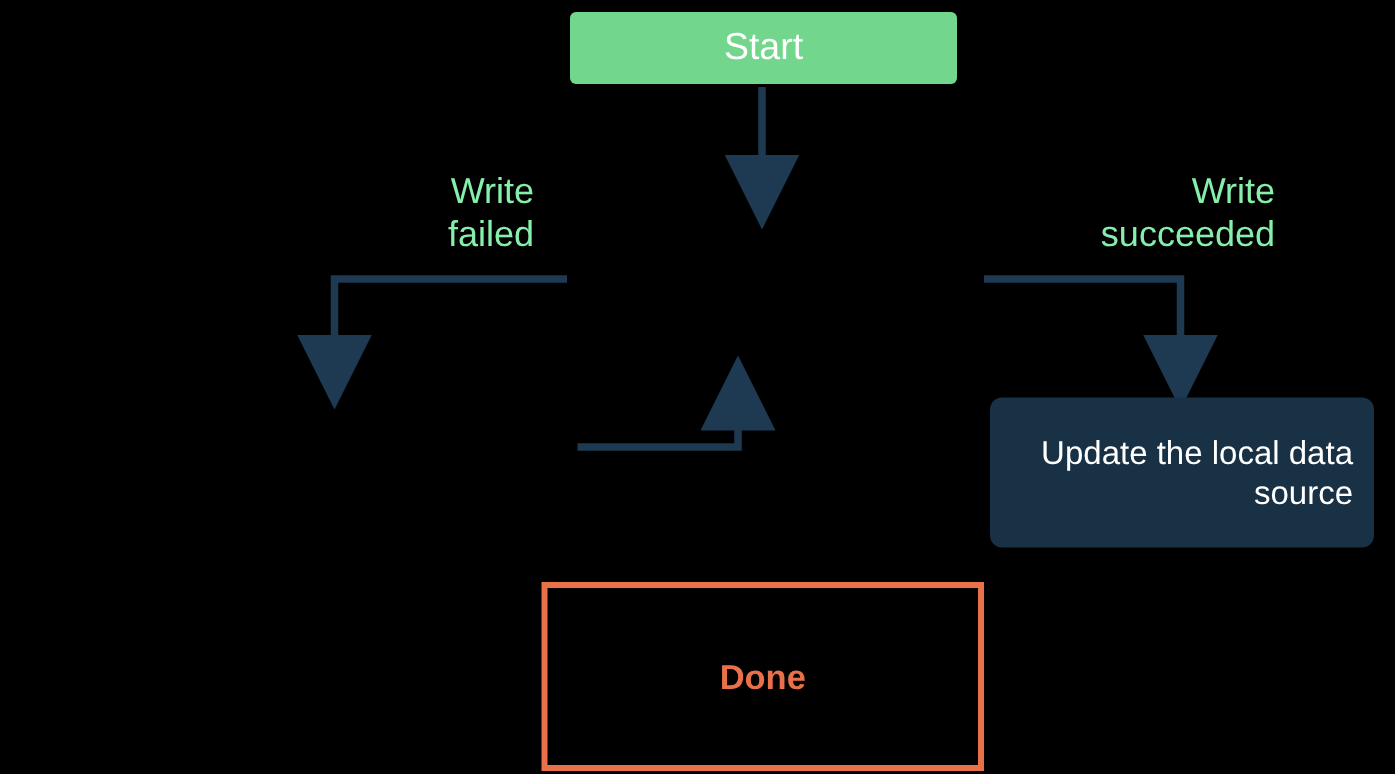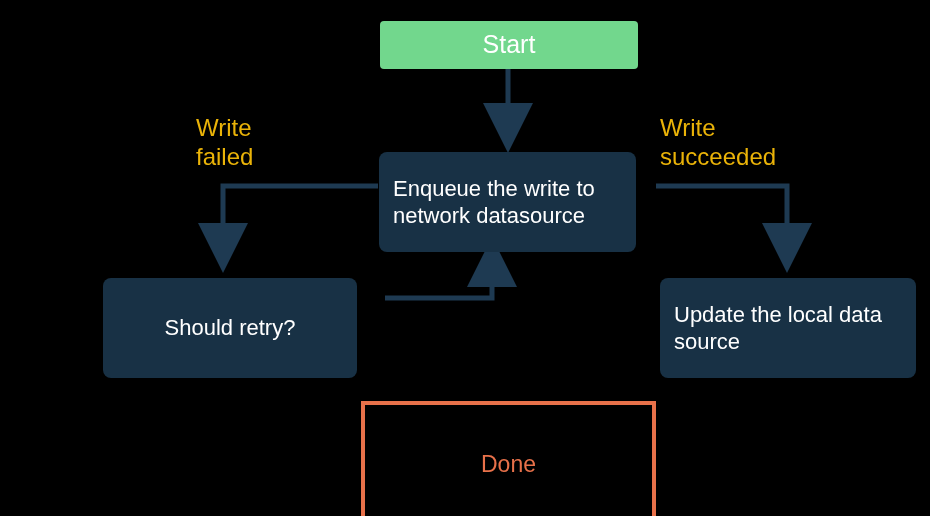--- a/index.html
+++ b/index.html
@@ -16,23 +16,22 @@
     height: 516px;
     background: #000000;
     overflow: hidden;
   }
   .node {
     position: absolute;
     box-sizing: border-box;
     display: flex;
     align-items: center;
     justify-content: center;
-    text-align: left;
+    text-align: right;
     line-height: 1.25;
-    margin-top: 13px;
   }
   .node-start {
     left: 380px;
     top: 8px;
     width: 258px;
     height: 48px;
     background: #72D78D;
     border-radius: 4px;
     color: #ffffff;
     font-size: 25px;
@@ -72,26 +71,26 @@
   }
   .node-done {
     left: 361px;
     top: 388px;
     width: 295px;
     height: 126px;
     background: transparent;
     border: 4px solid #E8714A;
     color: #E8714A;
     font-size: 23px;
-    font-weight: normal;
+    font-weight: bold;
   }
   .edge-label {
     position: absolute;
-    color: #eab308;
-    text-align: left;
+    color: #86efac;
+    text-align: right;
     line-height: 1.22;
     white-space: pre-line;
   }
   .label-write-failed {
     left: 196px;
     top: 113px;
     width: 160px;
     font-size: 24px;
   }
   .label-write-succeeded {
@@ -147,23 +146,21 @@
       <path d="M 656 186 L 787 186 L 787 248" stroke="#1E3A52" stroke-width="5" fill="none" marker-end="url(#arrowhead)"></path>
     </g>
 
     <g>
       <path d="M 385 298 L 492 298 L 492 262" stroke="#1E3A52" stroke-width="5" fill="none" marker-end="url(#arrowhead)"></path>
     </g>
   </svg>
 
   <div class="node node-start">Start</div>
 
-  <div class="node node-enqueue">Enqueue the write to network datasource</div>
 
-  <div class="node node-retry">Should retry?</div>
 
   <div class="node node-update">Update the local data source</div>
 
   <div class="node node-done">Done</div>
 
   <div class="edge-label label-write-failed">Write
 failed</div>
 
   <div class="edge-label label-write-succeeded">Write
 succeeded</div>

